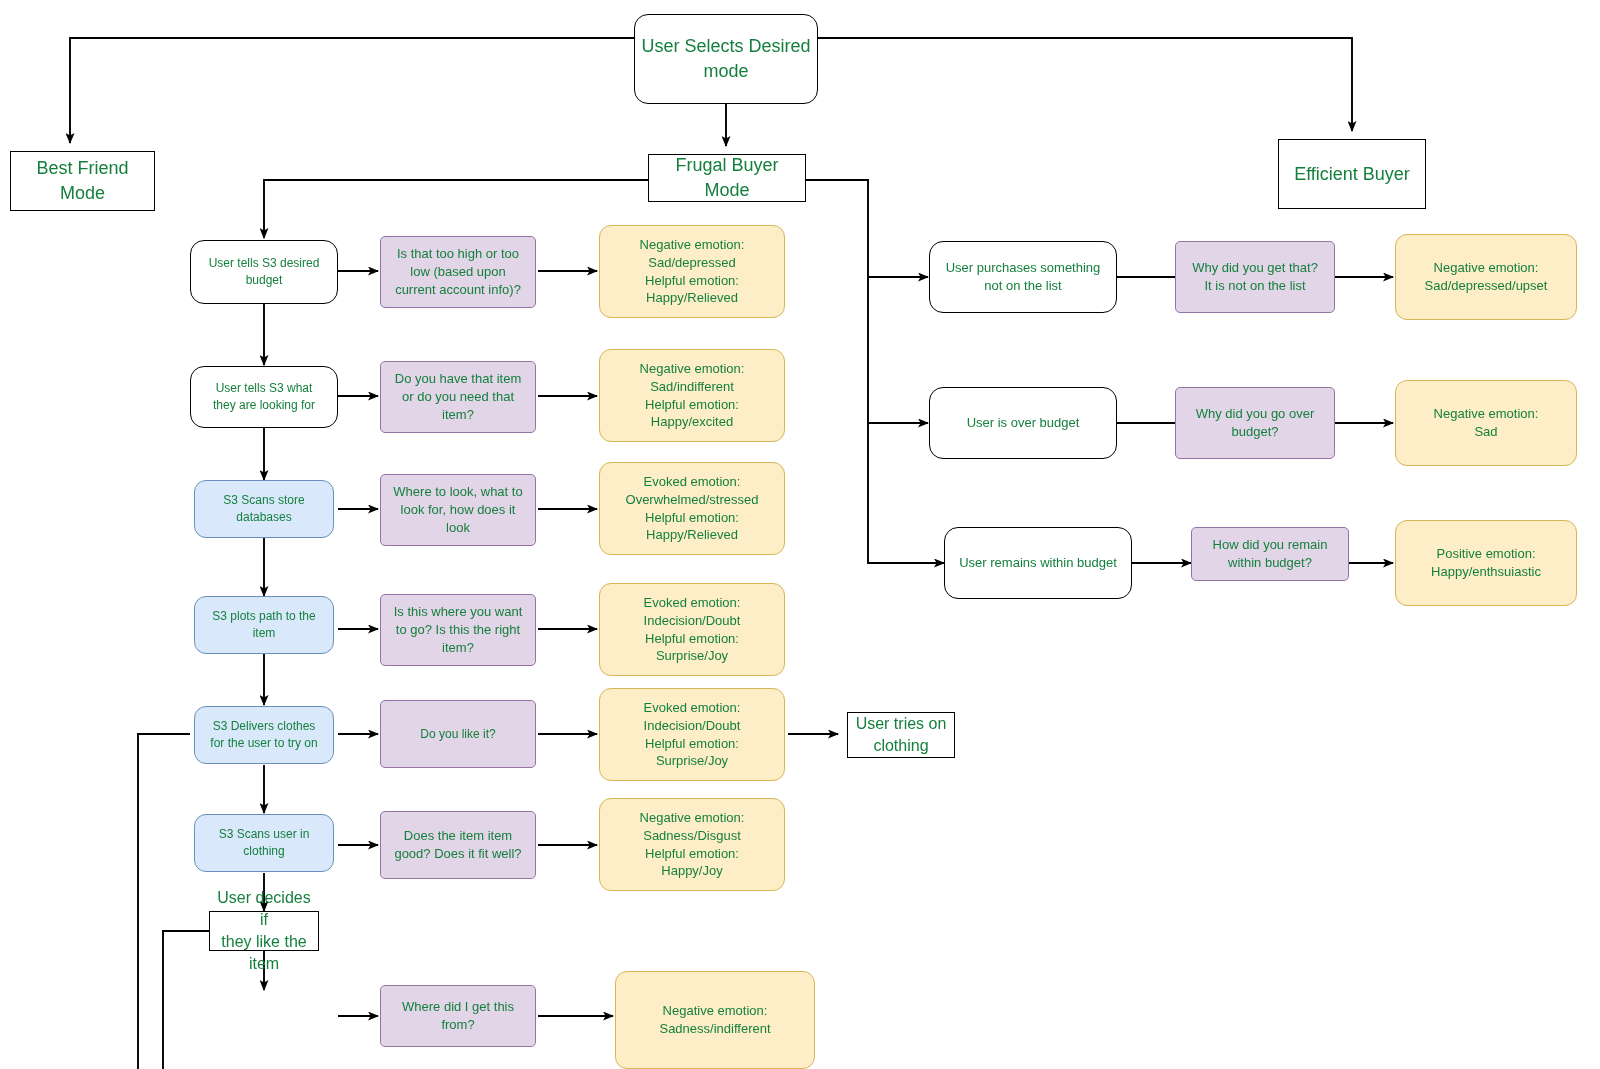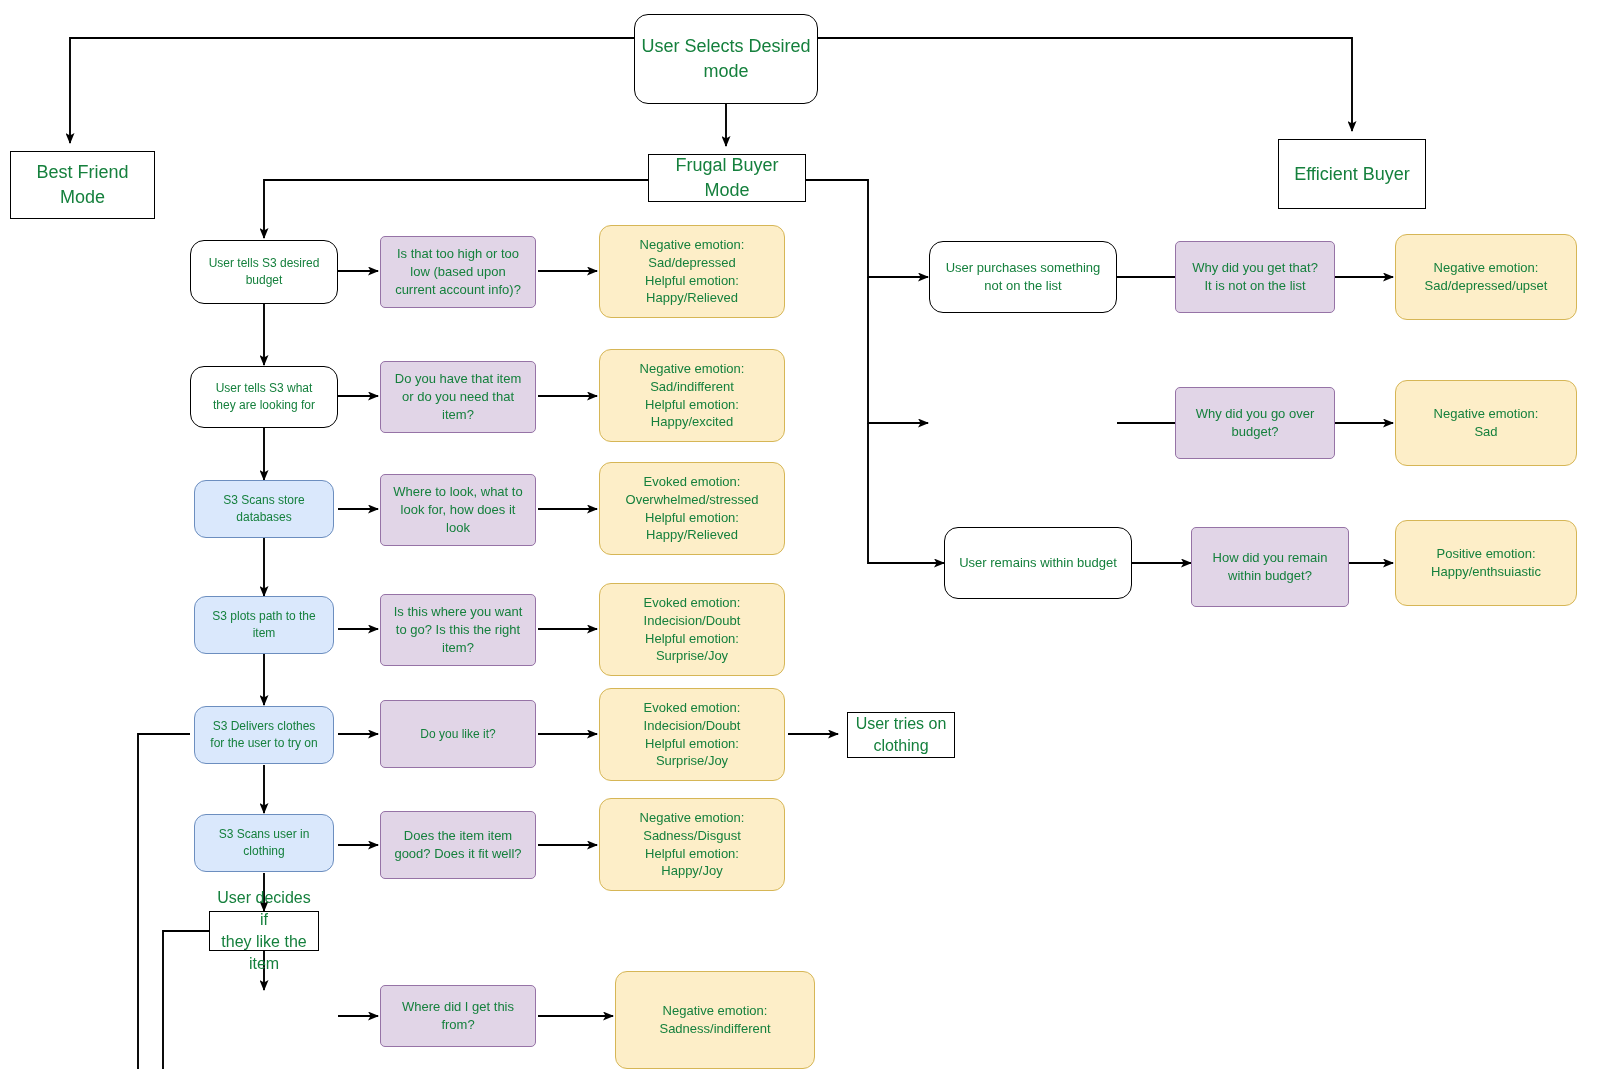--- a/index.html
+++ b/index.html
@@ -131,21 +131,21 @@
       <path d="M190,734 L138,734 L138,1069"></path>
       <path d="M209,931 L163,931 L163,1069"></path>
     </g>
   </svg>
 
   <div class="node rounded fs18" style="left:634px; top:14px; width:184px; height:90px;">
     <span>User Selects Desired
 mode</span>
   </div>
 
-  <div class="node plain fs18" style="left:10px; top:151px; width:145px; height:68px;">
+  <div class="node plain fs18" style="left:10px; top:151px; width:145px; height:60px;">
     <span>Best Friend
 Mode</span>
   </div>
 
   <div class="node plain fs18" style="left:648px; top:154px; width:158px; height:48px;">
     <span>Frugal Buyer
 Mode</span>
   </div>
 
   <div class="node plain fs18" style="left:1278px; top:139px; width:148px; height:70px;">
@@ -269,33 +269,36 @@
   </div>
   <div class="node purple fs13" style="left:1175px; top:241px; width:160px; height:72px;">
     <span>Why did you get that?
 It is not on the list</span>
   </div>
   <div class="node yellow fs13" style="left:1395px; top:234px; width:182px; height:86px;">
     <span>Negative emotion:
 Sad/depressed/upset</span>
   </div>
 
+  <div class="node rounded fs13" style="left:929px; top:387px; width:188px; height:72px;">
+    <span>User is over budget</span>
+  </div>
   <div class="node purple fs13" style="left:1175px; top:387px; width:160px; height:72px;">
     <span>Why did you go over
 budget?</span>
   </div>
   <div class="node yellow fs13" style="left:1395px; top:380px; width:182px; height:86px;">
     <span>Negative emotion:
 Sad</span>
   </div>
 
   <div class="node rounded fs13" style="left:944px; top:527px; width:188px; height:72px;">
     <span>User remains within budget</span>
   </div>
-  <div class="node purple fs13" style="left:1191px; top:527px; width:158px; height:80px;">
+  <div class="node purple fs13" style="left:1191px; top:527px; width:158px; height:54px;">
     <span>How did you remain
 within budget?</span>
   </div>
   <div class="node yellow fs13" style="left:1395px; top:520px; width:182px; height:86px;">
     <span>Positive emotion:
 Happy/enthsuiastic</span>
   </div>
 
 </div>
 

